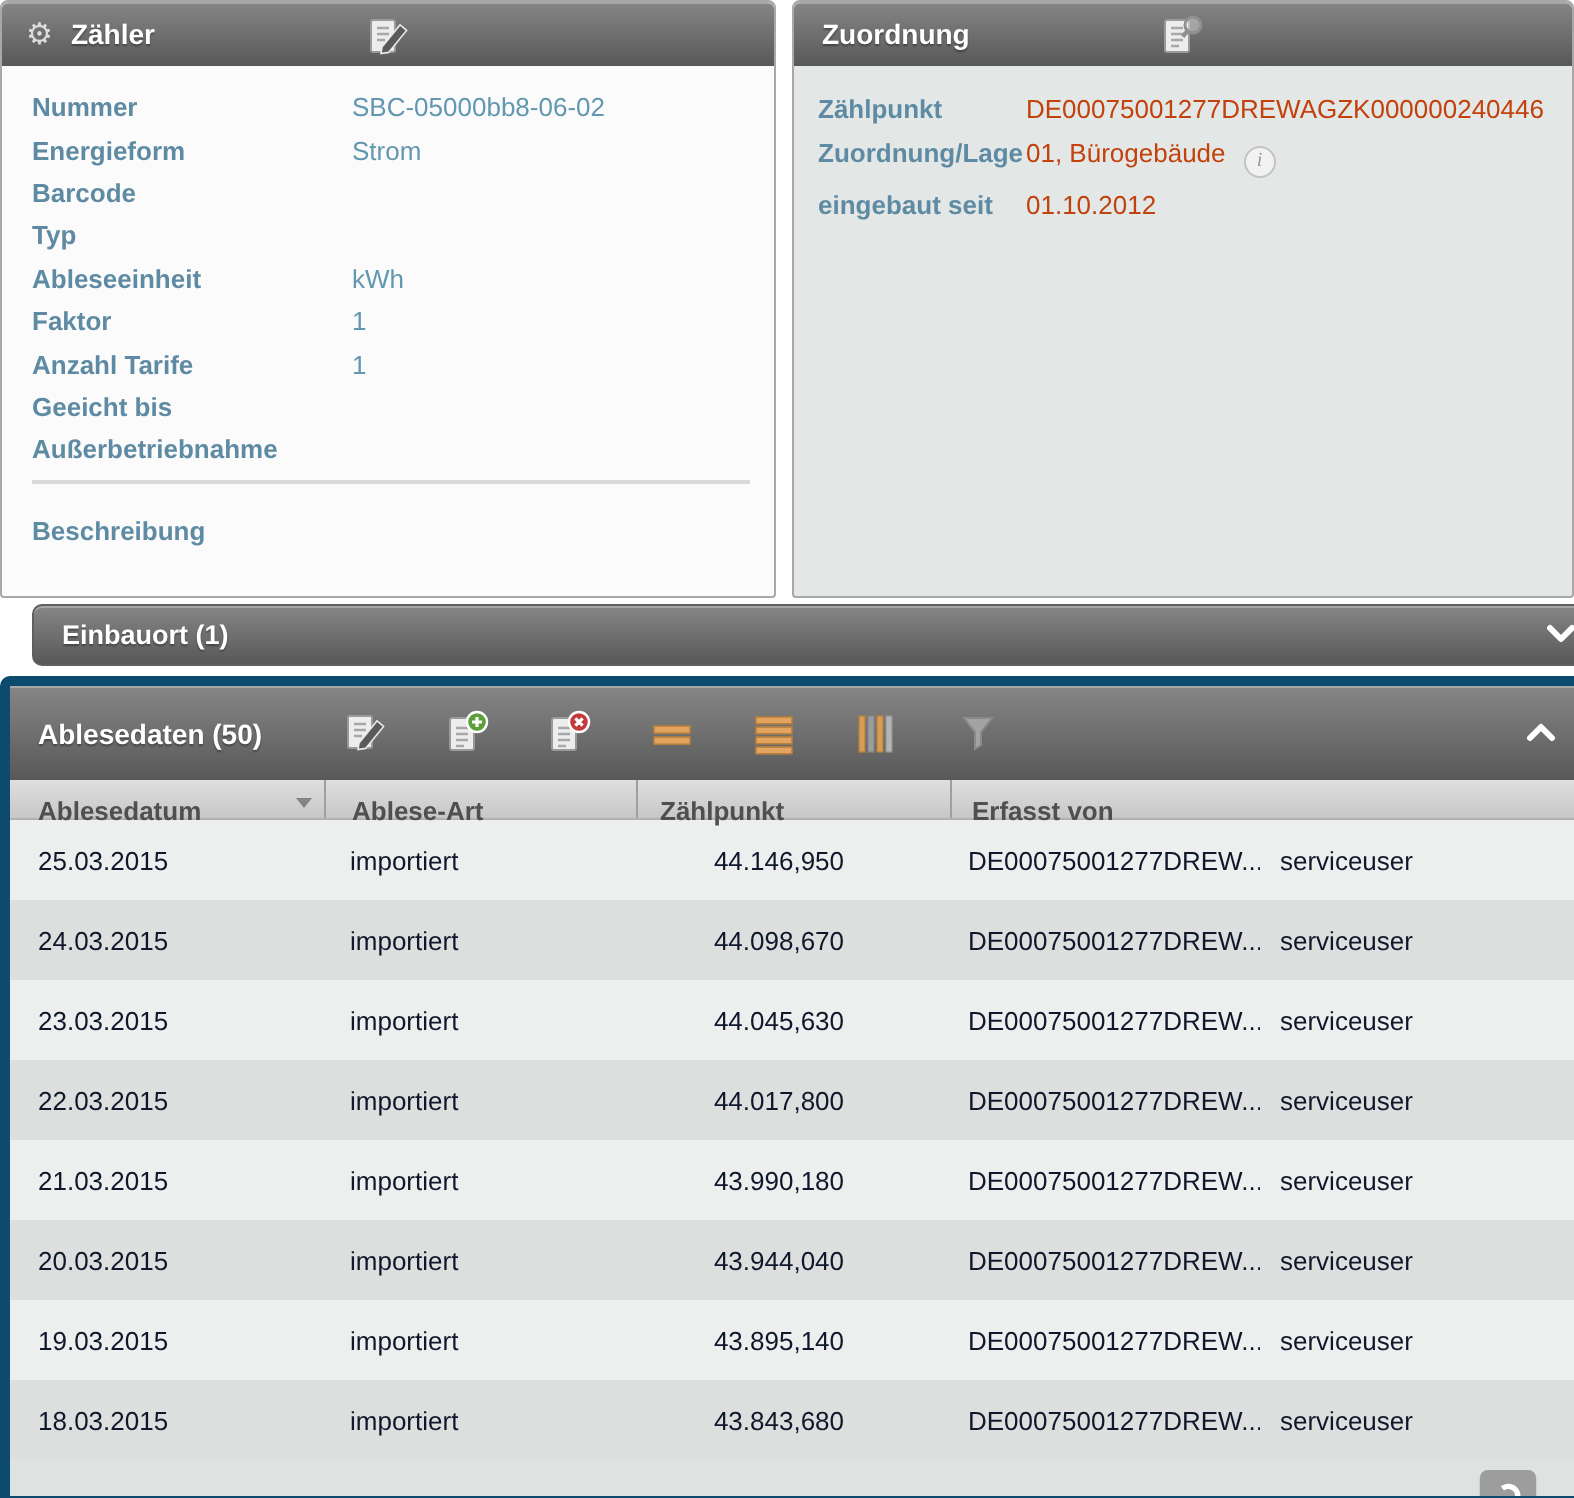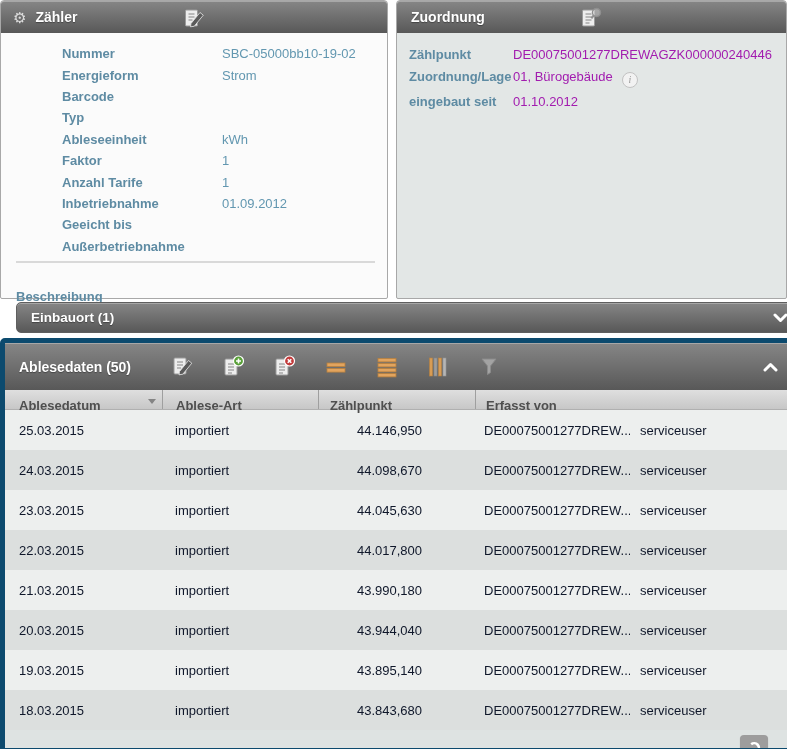--- a/index.html
+++ b/index.html
@@ -13,31 +13,31 @@
             display:flex;align-items:center;position:relative;}
   .p-title{font-size:14px;font-weight:bold;color:#fff;text-shadow:0 1px 1px rgba(0,0,0,.35);}
   .center-icon{position:absolute;left:50%;transform:translateX(-50%);top:4px;}
 
   
   #meter-panel{left:0;top:0;width:386px;height:297px;background:#fbfbfb;}
   .gear{font-size:15px;color:#dcdcdc;margin:0 9px 0 12px;line-height:15px;}
   .gear::before{content:"\2699";}
   .meter-fields{padding:10px 0 0 15px;}
   .field-row{display:flex;height:21.4px;align-items:center;}
-  .f-label{width:160px;font-size:13px;font-weight:bold;color:#5e8ba3;margin-left:46px;}
+  .f-label{width:160px;font-size:13px;font-weight:bold;color:#5e8ba3;}
   .f-value{font-size:13px;color:#6297b0;}
   .divider{height:2px;background:#d9d9d9;margin:4px 12px 0 0;}
-  .descr{margin-top:26px;font-size:13px;font-weight:bold;color:#5e8ba3;}
+  .descr{margin-top:16px;font-size:13px;font-weight:bold;color:#5e8ba3;}
 
   
   #assign-panel{left:396px;top:0;width:389px;height:297px;background:#e3e7e6;}
   .assign-fields{padding:13px 0 0 12px;}
   .a-row{display:flex;margin-bottom:5px;}
   .a-label{width:104px;min-width:104px;font-size:13px;font-weight:bold;color:#5e8ba3;padding-top:1px;}
-  .a-value{font-size:13px;color:#a21caf;line-height:17px;word-break:break-all;max-width:262px;}
+  .a-value{font-size:13px;color:#c2410c;line-height:17px;word-break:break-all;max-width:262px;}
   .info-icon{display:inline-block;width:14px;height:14px;border:1px solid #c2c2c2;background:#f2f2f2;
              border-radius:50%;color:#9a9a9a;font-size:10px;line-height:13px;text-align:center;
              font-family:"Liberation Serif",serif;font-style:italic;margin-left:9px;vertical-align:-2px;}
   .info-icon::before{content:"i";}
 
   
   .bar{position:absolute;left:16px;width:785px;background:linear-gradient(#868686,#585858);
        border:1px solid #5f5f5f;border-radius:5px;box-shadow:inset 0 1px 0 rgba(255,255,255,.28);
        display:flex;align-items:center;box-sizing:border-box;}
   #einbauort-bar{top:302px;height:31px;}
@@ -97,21 +97,21 @@
         <svg width="25" height="23" viewBox="0 0 25 23">
           <rect x="4" y="3" width="12" height="16" rx="1" fill="#ededed" stroke="#9a9a9a"></rect>
           <path d="M7 7h6M7 10h6M7 13h4" stroke="#a8a8a8" stroke-width="1.3" fill="none"></path>
           <path d="M9.5 16.5 L18.5 5.5 L21.8 8.2 L12.8 19.2 L9 19.8 Z" fill="#5a5a5a" stroke="#e9e9e9" stroke-width="0.8"></path>
         </svg>
       </span>
     </div>
     <div class="meter-fields">
       <div class="field-row">
         <span class="f-label">Nummer</span>
-        <span class="f-value">SBC-05000bb10-19-02</span>
+        <span class="f-value">SBC-05000bb8-06-02</span>
       </div>
       <div class="field-row">
         <span class="f-label">Energieform</span>
         <span class="f-value">Strom</span>
       </div>
       <div class="field-row">
         <span class="f-label">Barcode</span>
         <span class="f-value"></span>
       </div>
       <div class="field-row">
@@ -122,24 +122,20 @@
         <span class="f-label">Ableseeinheit</span>
         <span class="f-value">kWh</span>
       </div>
       <div class="field-row">
         <span class="f-label">Faktor</span>
         <span class="f-value">1</span>
       </div>
       <div class="field-row">
         <span class="f-label">Anzahl Tarife</span>
         <span class="f-value">1</span>
-      </div>
-      <div class="field-row">
-        <span class="f-label">Inbetriebnahme</span>
-        <span class="f-value">01.09.2012</span>
       </div>
       <div class="field-row">
         <span class="f-label">Geeicht bis</span>
         <span class="f-value"></span>
       </div>
       <div class="field-row">
         <span class="f-label">Außerbetriebnahme</span>
         <span class="f-value"></span>
       </div>
       <div class="divider"></div>

